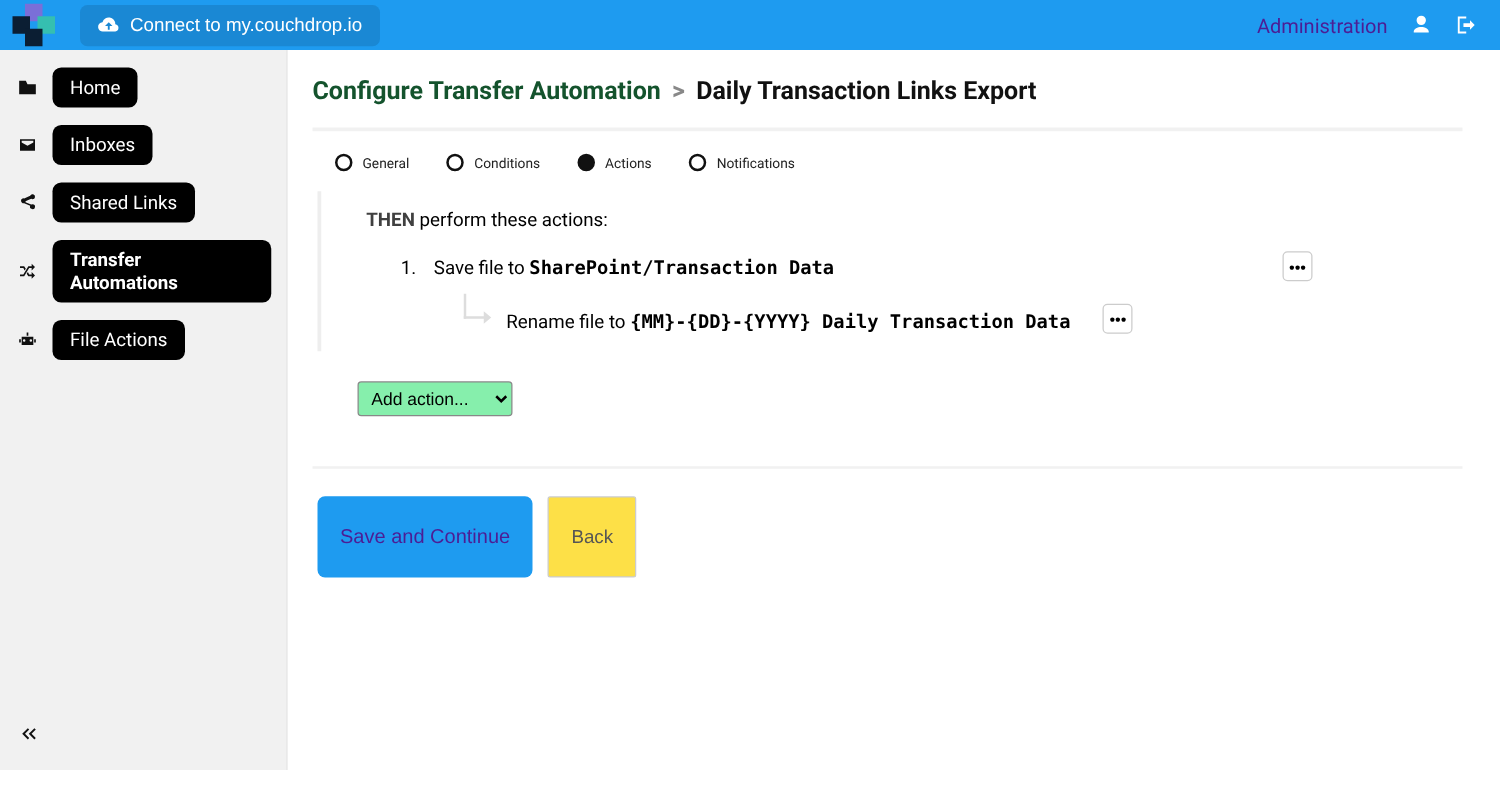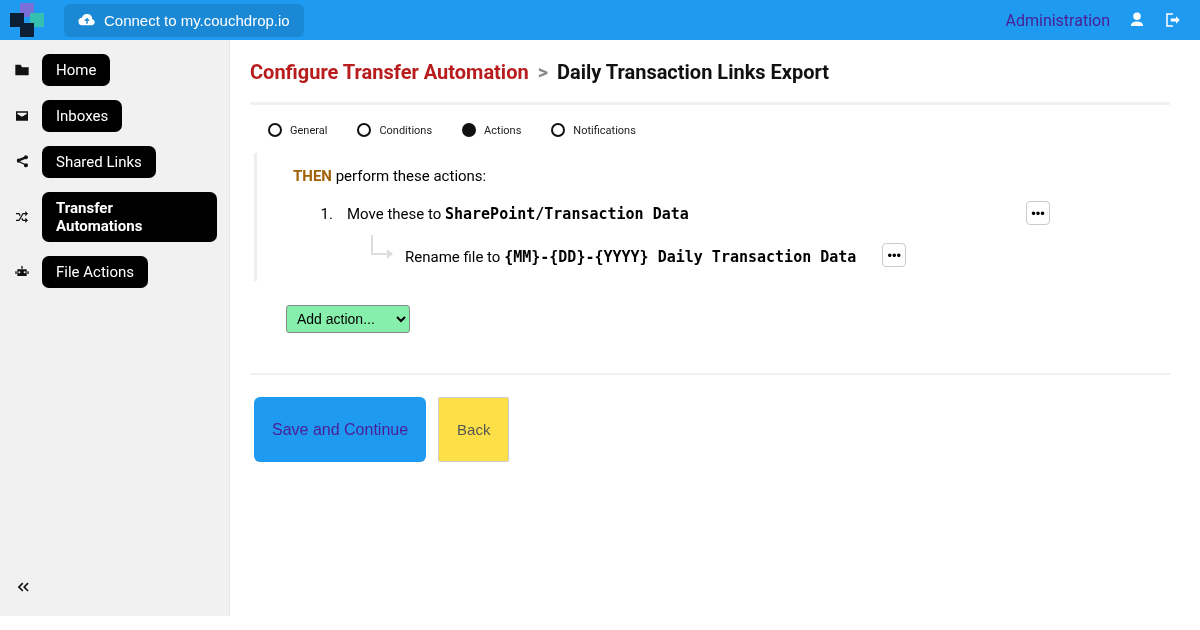--- a/index.html
+++ b/index.html
@@ -95,21 +95,21 @@
     flex: 1;
     padding: 20px 30px 30px 20px;
     overflow: auto;
   }
   .breadcrumb {
     font-size: 20px;
     font-weight: 700;
     color: #111;
     margin-bottom: 18px;
   }
-  .breadcrumb .muted { color: #b91c1c; font-weight: 700; }
+  .breadcrumb .muted { color: #14532d; font-weight: 700; }
   .breadcrumb .sep { color: #888; margin: 0 4px; }
   .divider { height: 3px; background: #f1f1f1; margin-bottom: 14px; }
 
   .tabs {
     display: flex;
     gap: 30px;
     padding: 4px 0 16px 18px;
     font-size: 11px;
     color: #222;
   }
@@ -123,21 +123,21 @@
   }
   .radio.filled { background: #111; }
 
   .panel {
     border-left: 3px solid #eee;
     padding: 14px 0 8px 36px;
     margin-left: 4px;
     margin-bottom: 24px;
   }
   .then-line { font-size: 15px; margin-bottom: 16px;}
-  .then { color: #a16207; font-weight: 700; }
+  .then { color: #404040; font-weight: 700; }
   .action-list { padding-left: 24px; }
   .action-row {
     display: flex;
     align-items: flex-start;
     gap: 14px;
     margin-bottom: 4px;
   }
   .action-num { font-size: 15px; width: 16px; text-align: right; padding-top: 4px;}
   .action-body { flex: 1; }
   .action-text { font-size: 15px; padding-top: 4px;}
@@ -344,21 +344,21 @@
       <div class="then-line">
         <span class="then">THEN</span><span> perform these actions:</span>
       </div>
 
       <div class="action-list">
         <div class="action-row">
           <div class="action-num">1.</div>
           <div class="action-body">
             <div class="action-head">
               <div class="action-text">
-                <span>Move these to </span><span class="mono">SharePoint/Transaction Data</span>
+                <span>Save file to </span><span class="mono">SharePoint/Transaction Data</span>
               </div>
               <div class="action-right">
                 <button class="dots-btn">
                   <span>•••</span>
                 </button>
               </div>
             </div>
 
             <div class="sub-action">
               <div class="arrow-branch">

